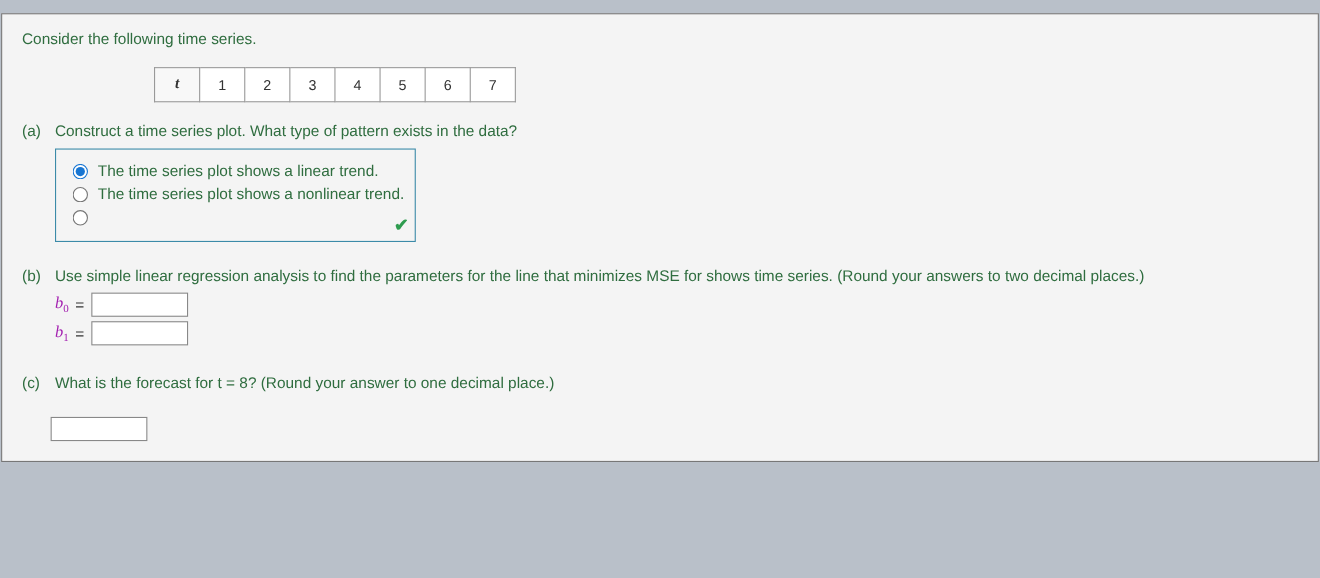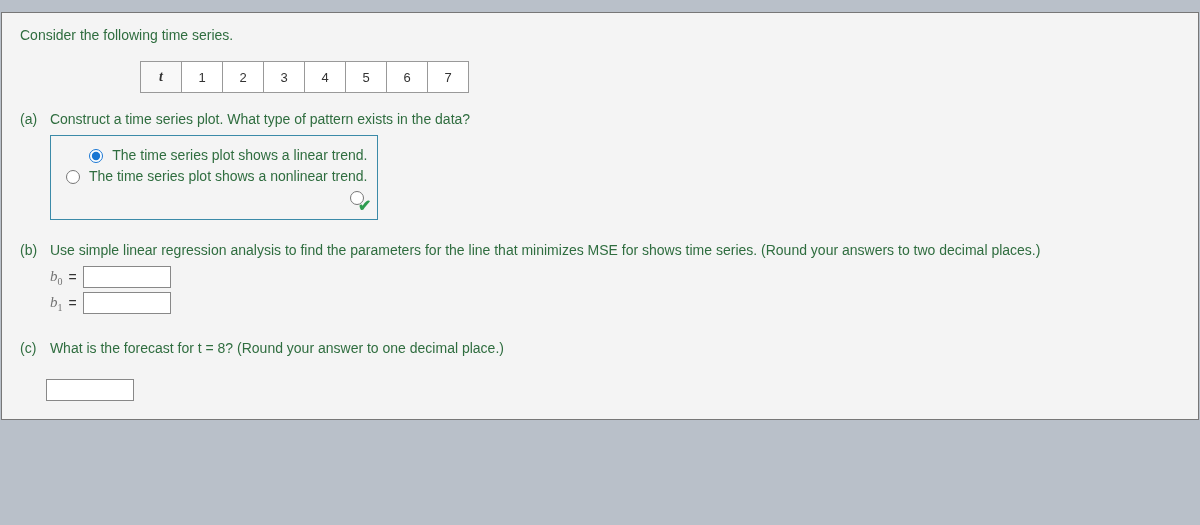--- a/index.html
+++ b/index.html
@@ -67,21 +67,20 @@
     display: inline-block;
     border: 1px solid #3b8aa8;
     padding: 6px 10px 10px 10px;
     position: relative;
   }
   .opt-row {
     display: flex;
     align-items: center;
     margin: 4px 0;
     gap: 6px;
-    justify-content: flex-end;
   }
   .opt-row input[type=radio] {
     accent-color: #1976d2;
     width: 14px;
     height: 14px;
   }
   .opt-label {
     color: #2f6d3f;
   }
   .check {
@@ -95,21 +94,21 @@
   .b-line {
     display: flex;
     align-items: center;
     margin: 4px 0 4px 0;
     gap: 6px;
   }
   .mathvar {
     font-family: "Times New Roman", serif;
     font-style: italic;
     font-size: 15px;
-    color: #737373;
+    color: #a21caf;
   }
   .mathvar sub {
     font-size: 10px;
     font-style: normal;
   }
   .eq {
     color: #333;
   }
   input.num {
     width: 80px;

